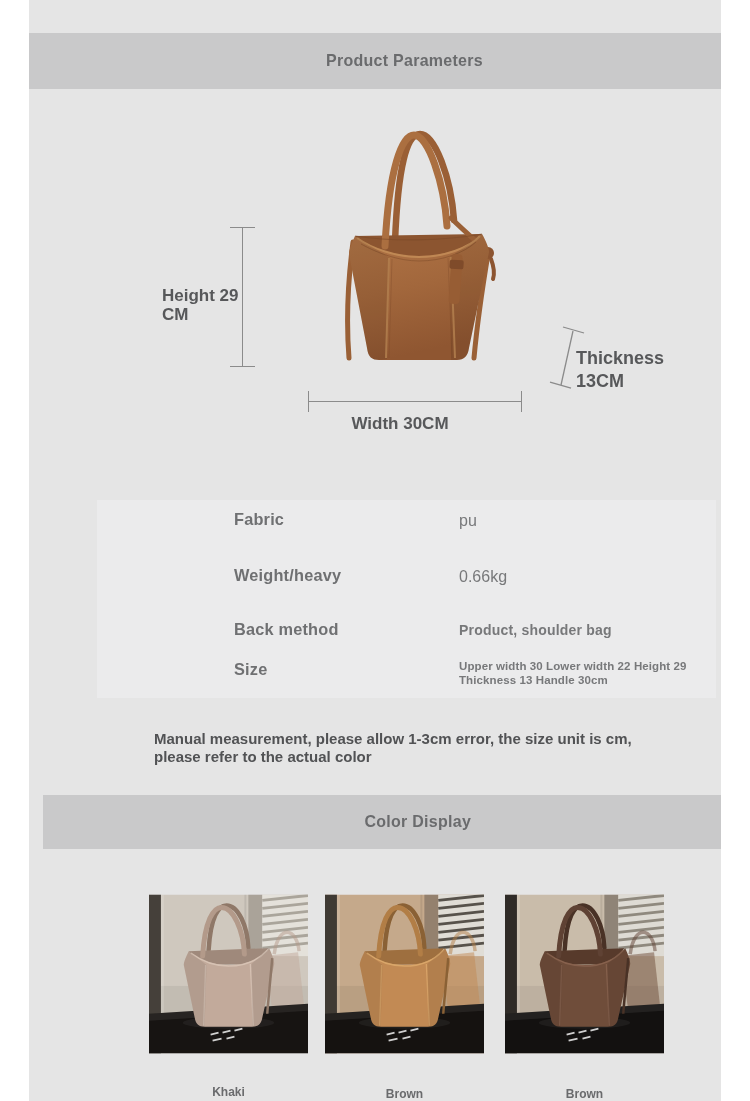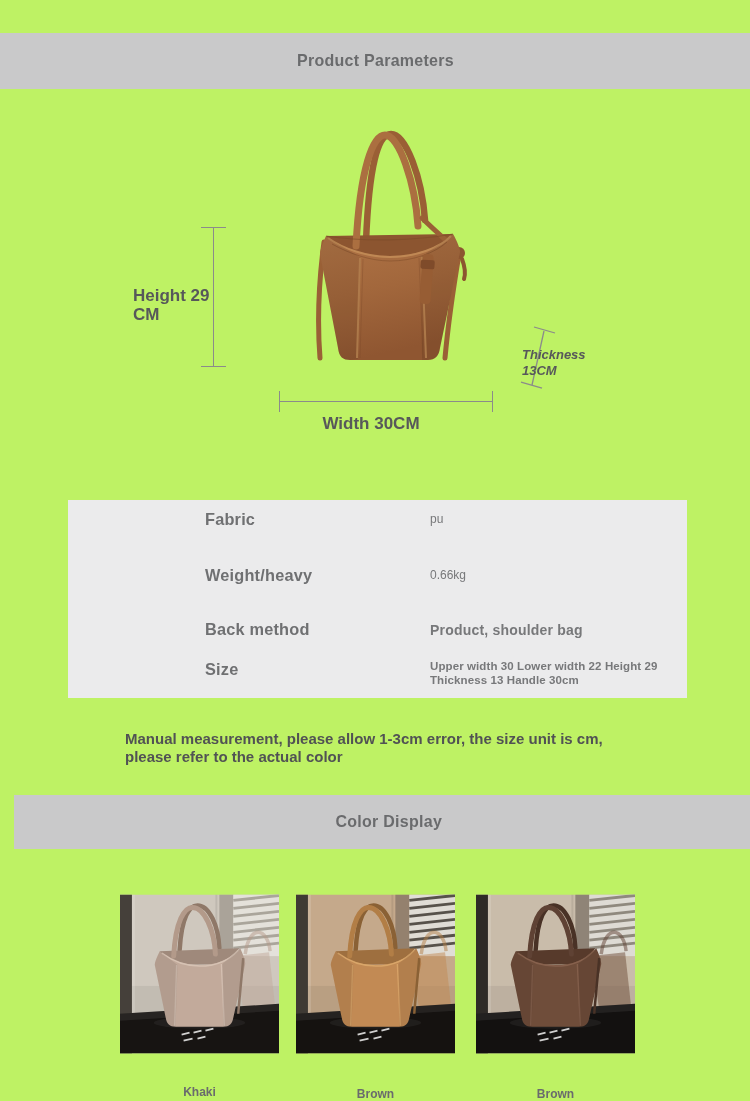--- a/index.html
+++ b/index.html
@@ -1,18 +1,18 @@
 <!DOCTYPE html>
 <html style="--banner_bg: #c9c9ca; --banner_text: #6a6b6d; --table_bg: #ebebec; --label_color: #6f7072; --value_color: #77787a; --note_color: #515254; --dim_line: #8b8b8b; --dim_text: #57585a;"><head>
 <meta charset="utf-8">
 <style>
   html,body{margin:0;padding:0;background:#fff;}
   .page{
-    position:relative;width:750px;height:1101px;margin:0 auto;
-    background:#bef264;overflow:hidden;
+    position:relative;width:692px;height:1101px;margin:0 auto;
+    background:#e5e5e5;overflow:hidden;
     font-family:"Liberation Sans", sans-serif;
   }
   
   .banner{
     position:absolute;left:0;width:750px;
     background:var(--banner_bg,#c9c9ca);
     display:flex;align-items:center;justify-content:center;
   }
   .banner-title{
     font-weight:bold;font-size:17px;color:var(--banner_text,#6a6b6d);
@@ -22,34 +22,34 @@
   #banner-colors{top:795px;height:54px;margin-left:14px;}
 
   
   .dim-line{position:absolute;background:var(--dim_line,#8b8b8b);}
   .dim-text{
     position:absolute;color:var(--dim_text,#57585a);font-weight:bold;
     white-space:pre-line;line-height:1.1;
   }
   #height-label{left:133px;top:287px;font-size:17px;width:90px;}
   #width-label{left:264px;top:415px;width:214px;font-size:17px;text-align:center;}
-  #thickness-label{left:522px;top:347px;font-size:13px;line-height:1.25;font-style:italic;}
+  #thickness-label{left:547px;top:347px;font-size:18px;line-height:1.25;}
 
   
   .spec-table{
     position:absolute;left:68px;top:500px;width:619px;height:198px;
     background:var(--table_bg,#ebebec);
   }
   .t-row{position:absolute;left:137px;width:470px;display:flex;}
   .t-label{
     width:225px;font-weight:bold;font-size:17px;
     color:var(--label_color,#6f7072);letter-spacing:.2px;transform:scaleX(.96);transform-origin:left;
   }
   .t-value{flex:1;color:var(--value_color,#77787a);}
-  .v-regular{font-size:12px;font-weight:normal;padding-top:2px;}
+  .v-regular{font-size:16px;font-weight:normal;padding-top:2px;}
   .v-bold{font-weight:bold;font-size:14px;padding-top:2px;letter-spacing:.2px;}
   .v-small{font-weight:bold;font-size:11.5px;line-height:13.5px;white-space:pre-line;letter-spacing:.1px;}
 
   .note{
     position:absolute;left:125px;top:706px;width:540px;
     font-weight:bold;font-size:15px;line-height:17.5px;
     color:var(--note_color,#515254);white-space:pre-line;margin-top:24px;
   }
 
   

